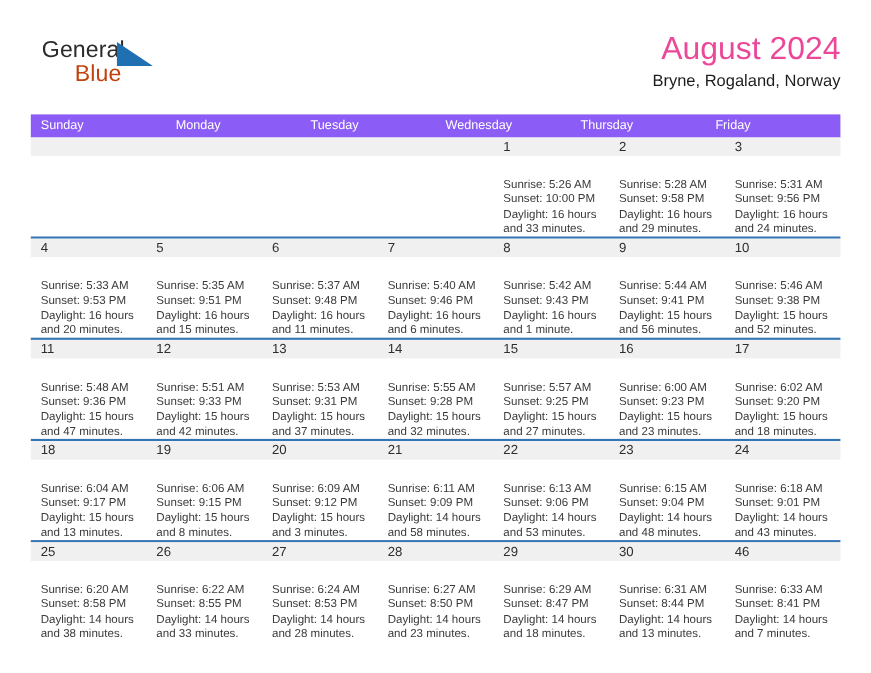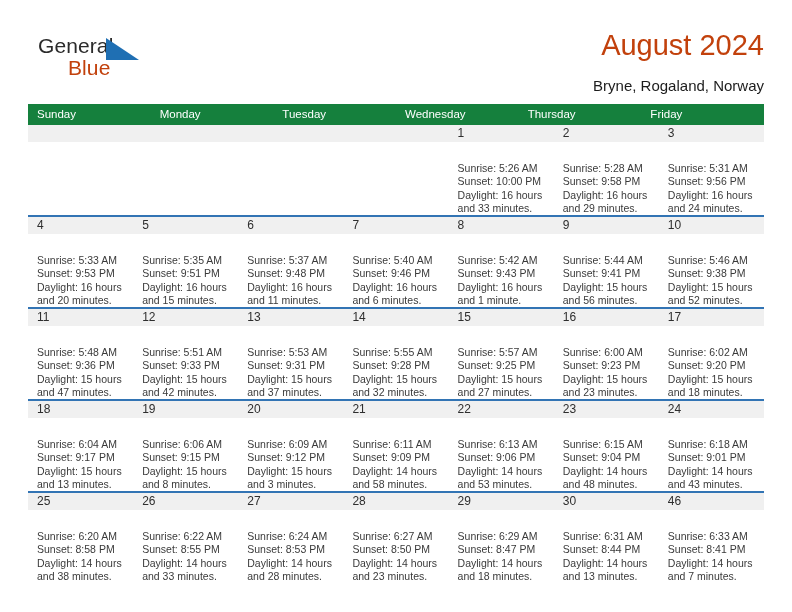--- a/index.html
+++ b/index.html
@@ -54,44 +54,44 @@
   }
 
   .title-block {
     position: absolute;
     right: 0; top: 0;
     text-align: right;
     width: 460px;
   }
   .cal-title {
     font-size: 29px;
-    color: #c2410c;
+    color: #ec4899;
     line-height: 34px;
     font-weight: 400;
     white-space: nowrap;
   }
   .cal-sub {
     font-size: 15px;
     color: #1c1c1c;
     line-height: 20px;
-    margin-top: 14px;
+    margin-top: 2px;
     white-space: nowrap;
   }
 
   
   .calendar {
     position: absolute;
     left: 28px; top: 104px;
     width: 736px;
   }
   .weekdays {
     display: flex;
     width: 100%;
     height: 21px;
-    background: #15803d;
+    background: #8b5cf6;
   }
   .weekday {
     flex: 1 1 0;
     color: #ffffff;
     font-size: 11.5px;
     line-height: 21px;
     padding-left: 9px;
     white-space: nowrap;
     overflow: hidden;
   }

